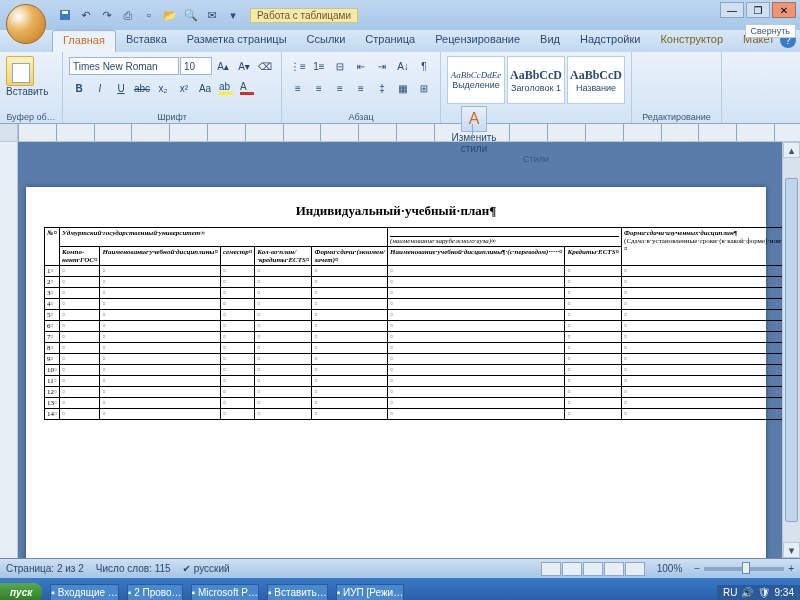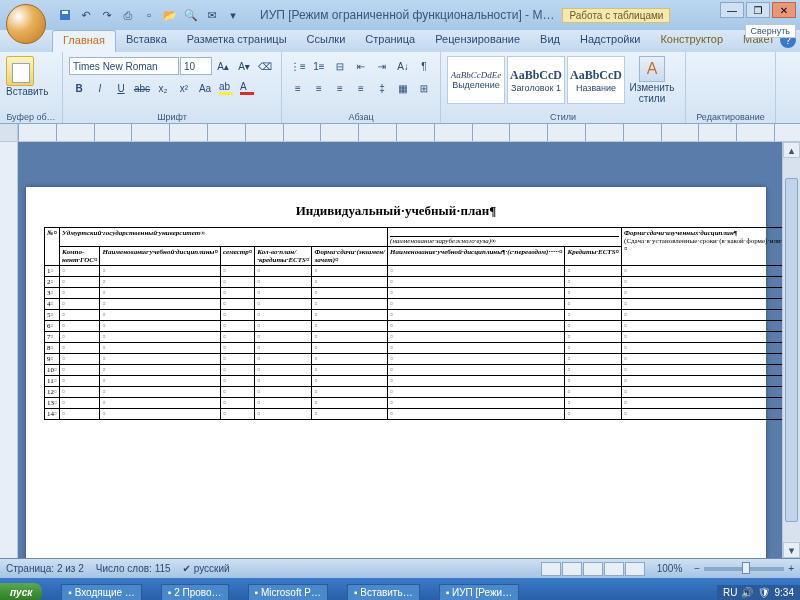--- a/index.html
+++ b/index.html
@@ -56,21 +56,21 @@
 .vscroll .thumb{flex:1;margin:20px 2px;background:#c2d4ea;border:1px solid #8aa8c8;border-radius:2px;}
 .statusbar{height:20px;background:linear-gradient(#cfe0f2,#a6c4e4);border-top:1px solid #6a8ab0;display:flex;align-items:center;font-size:10px;color:#2b4a73;padding:0 6px;gap:12px;}
 .statusbar .spacer{flex:1;}
 .viewbtns{display:flex;gap:1px;}
 .viewbtns div{width:20px;height:14px;background:#e8eef6;border:1px solid #8aa8c8;}
 .zoom-slider{display:flex;align-items:center;gap:4px;}
 .zoom-slider .track{width:80px;height:4px;background:#8aa8c8;position:relative;}
 .zoom-slider .knob{width:8px;height:12px;background:#e8eef6;border:1px solid #6a8ab0;position:absolute;left:38px;top:-5px;}
 .taskbar{height:28px;background:linear-gradient(#3a7ac8,#2458a0);display:flex;align-items:center;font-size:10px;color:#fff;}
 .start-btn{background:linear-gradient(#5aa850,#2a7a20);padding:4px 10px;font-style:italic;font-weight:bold;border-radius:0 8px 8px 0;}
-.task-item{background:#4a88cc;border:1px solid #2a5a9a;margin-left:19px;padding:2px 6px;display:flex;align-items:center;gap:3px;max-width:90px;white-space:nowrap;overflow:hidden;}
+.task-item{background:#4a88cc;border:1px solid #2a5a9a;margin-left:8px;padding:2px 0;display:flex;align-items:center;gap:3px;max-width:90px;white-space:nowrap;overflow:hidden;}
 .tray{margin-left:auto;background:#2a5a9a;padding:2px 6px;display:flex;gap:4px;}
 svg{display:block;}
 </style>
 </head>
 <body>
 
 <div class="title-bar">
   <div class="title-orb"></div>
   <div class="qat">
     <div class="qbtn">
@@ -81,21 +81,20 @@
       </div>
     <div class="qbtn">↶</div>
     <div class="qbtn">↷</div>
     <div class="qbtn">⎙</div>
     <div class="qbtn">▫</div>
     <div class="qbtn">📂</div>
     <div class="qbtn">🔍</div>
     <div class="qbtn">✉</div>
     <div class="qbtn">▾</div>
   </div>
-  <div class="title-text">ИУП [Режим ограниченной функциональности] - M…</div>
   <div class="title-context">Работа с таблицами</div>
   <div class="winbtns">
     <div>—</div>
     <div>❐</div>
     <div class="close">✕</div>
   </div>
 </div>
 
 <div class="ribbon-tabs">
   <div class="tab active">Главная</div>
@@ -169,21 +168,21 @@
         <div class="rbtn">≡</div>
         <div class="rbtn">‡</div>
         <div class="rbtn">▦</div>
         <div class="rbtn">⊞</div>
       </div>
     </div>
     <div class="grp-label">Абзац</div>
   </div>
 
   <div class="grp">
-    <div style="display:flex;">
+    <div style="display:flex;flex-direction:column;">
       <div class="styles-block">
         <div class="style-box">
           <span class="sample" style="font-style:italic;font-size:9px">AaBbCcDdEe</span>
           <span>Выделение</span>
         </div>
         <div class="style-box">
           <span class="sample" style="font-weight:bold;font-size:12px;color:#2b4a73">AaBbCcD</span>
           <span>Заголовок 1</span>
         </div>
         <div class="style-box">

